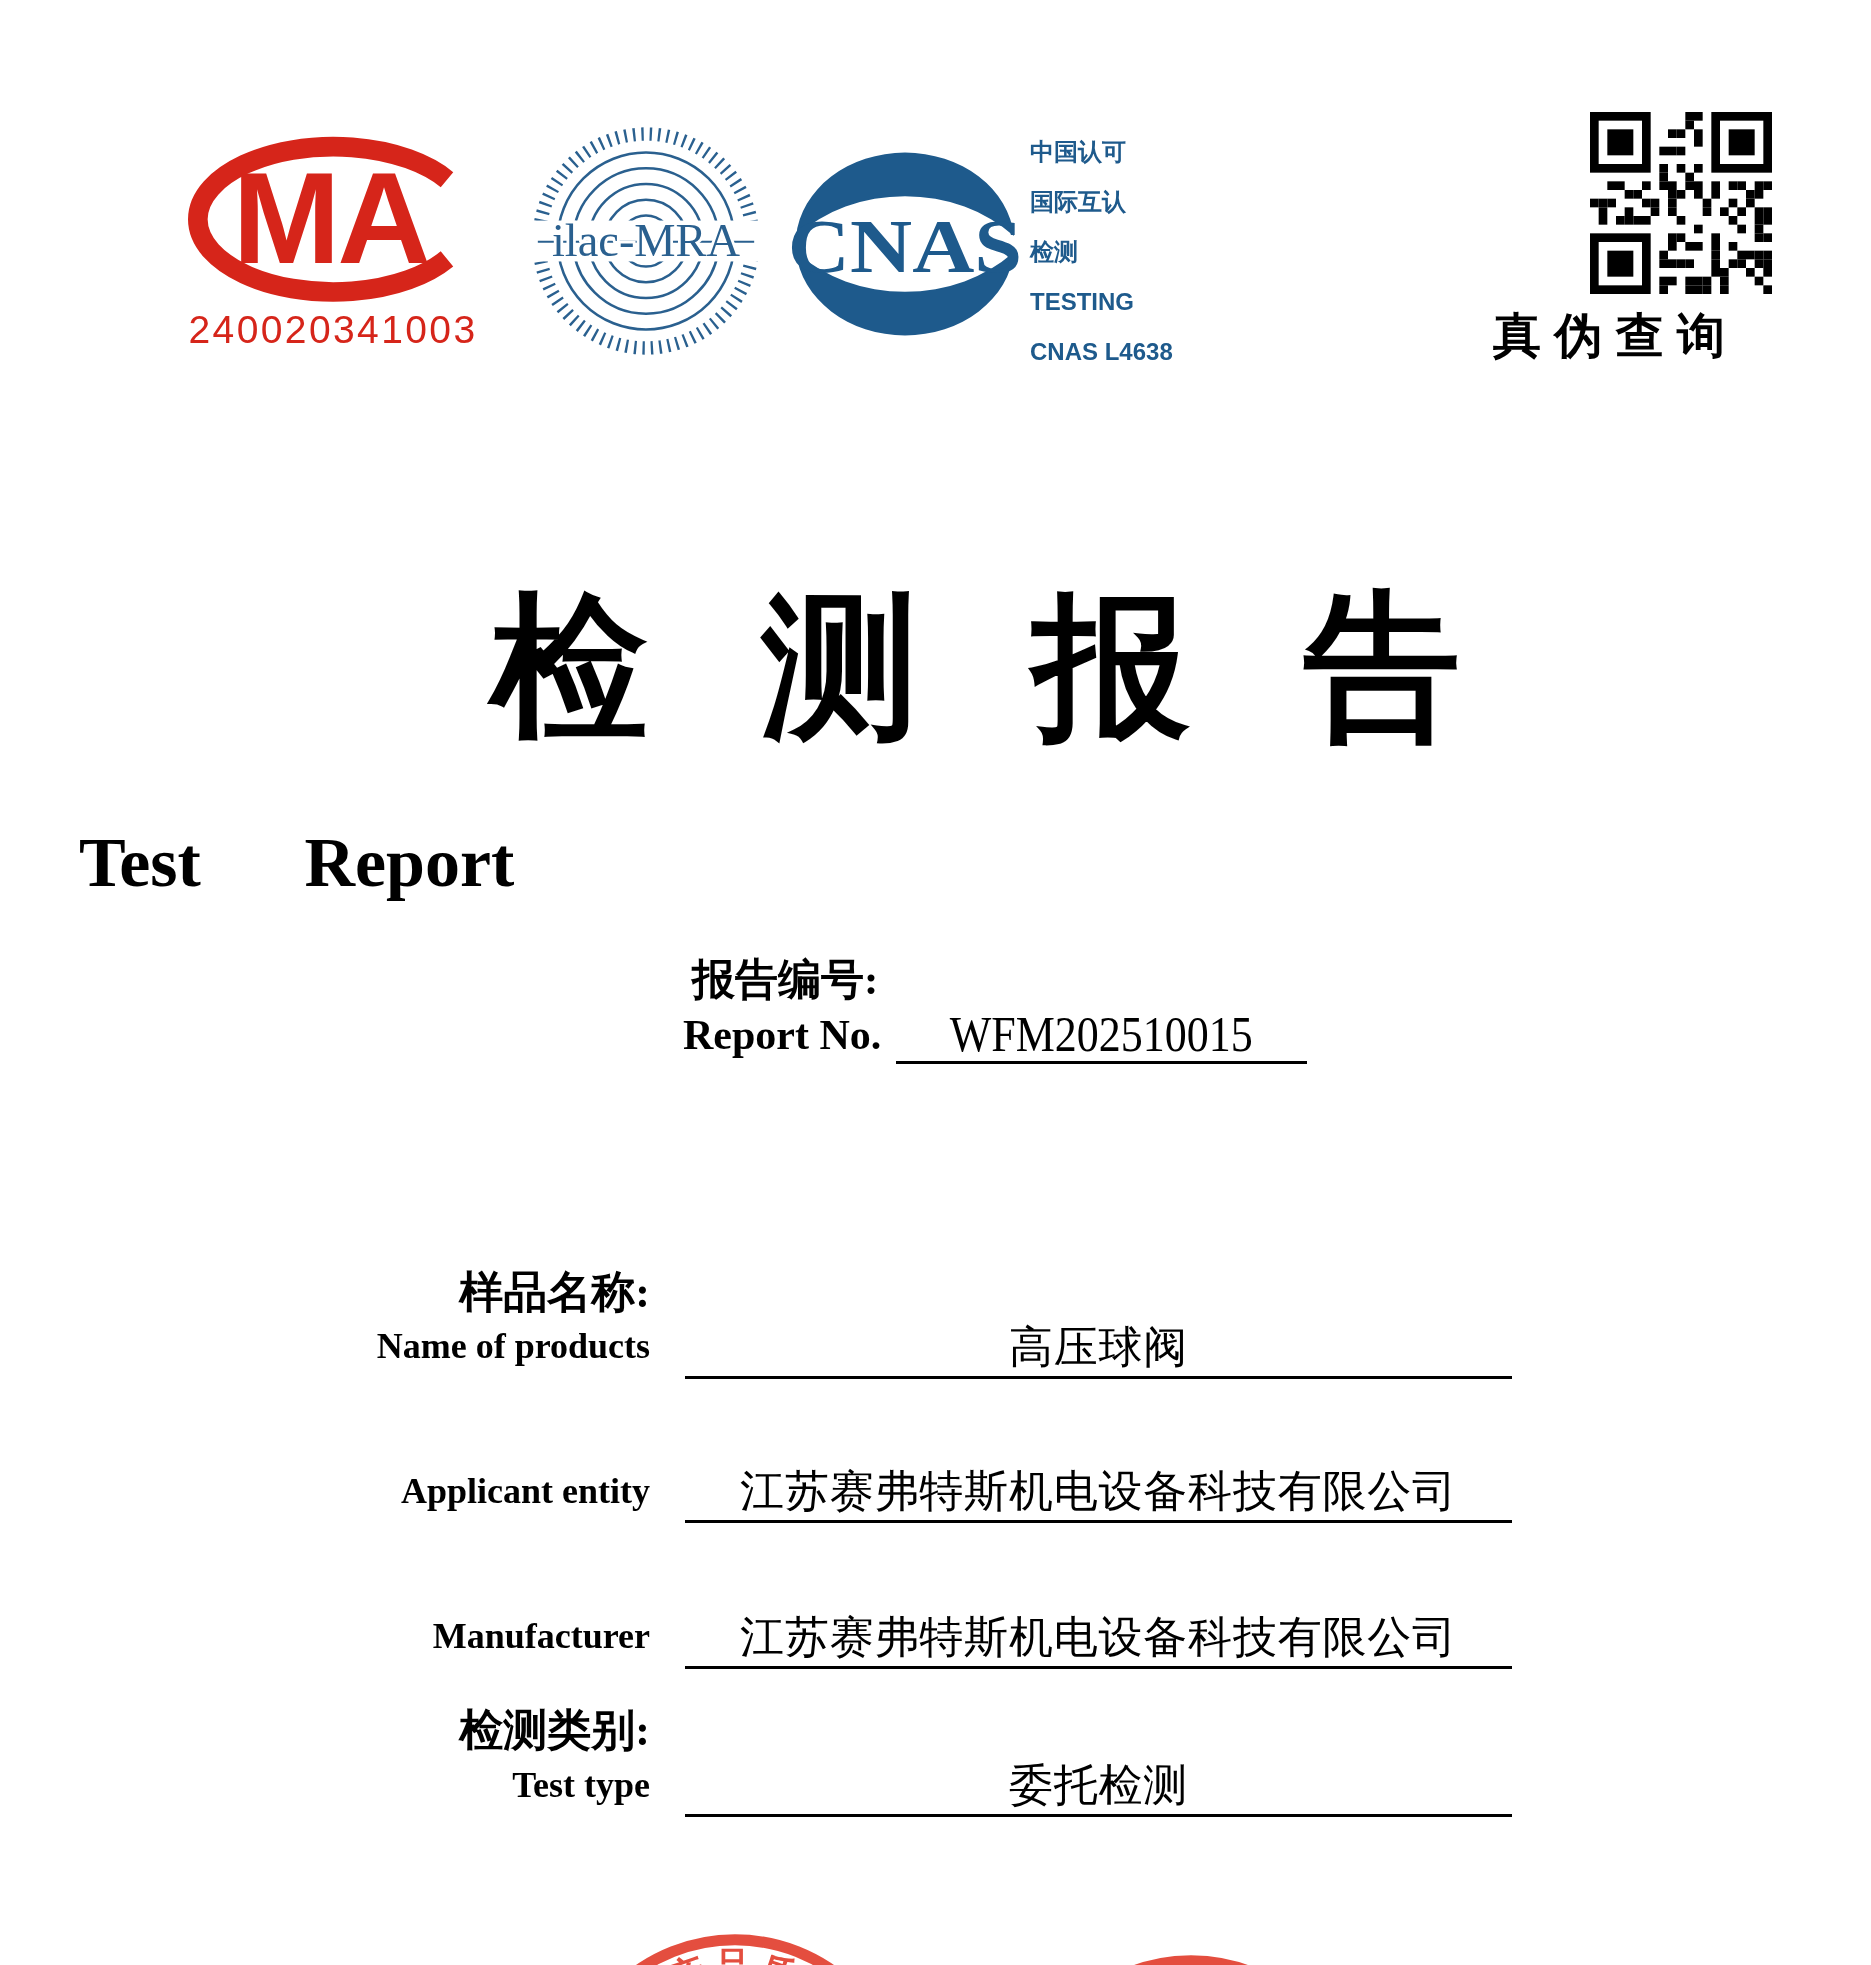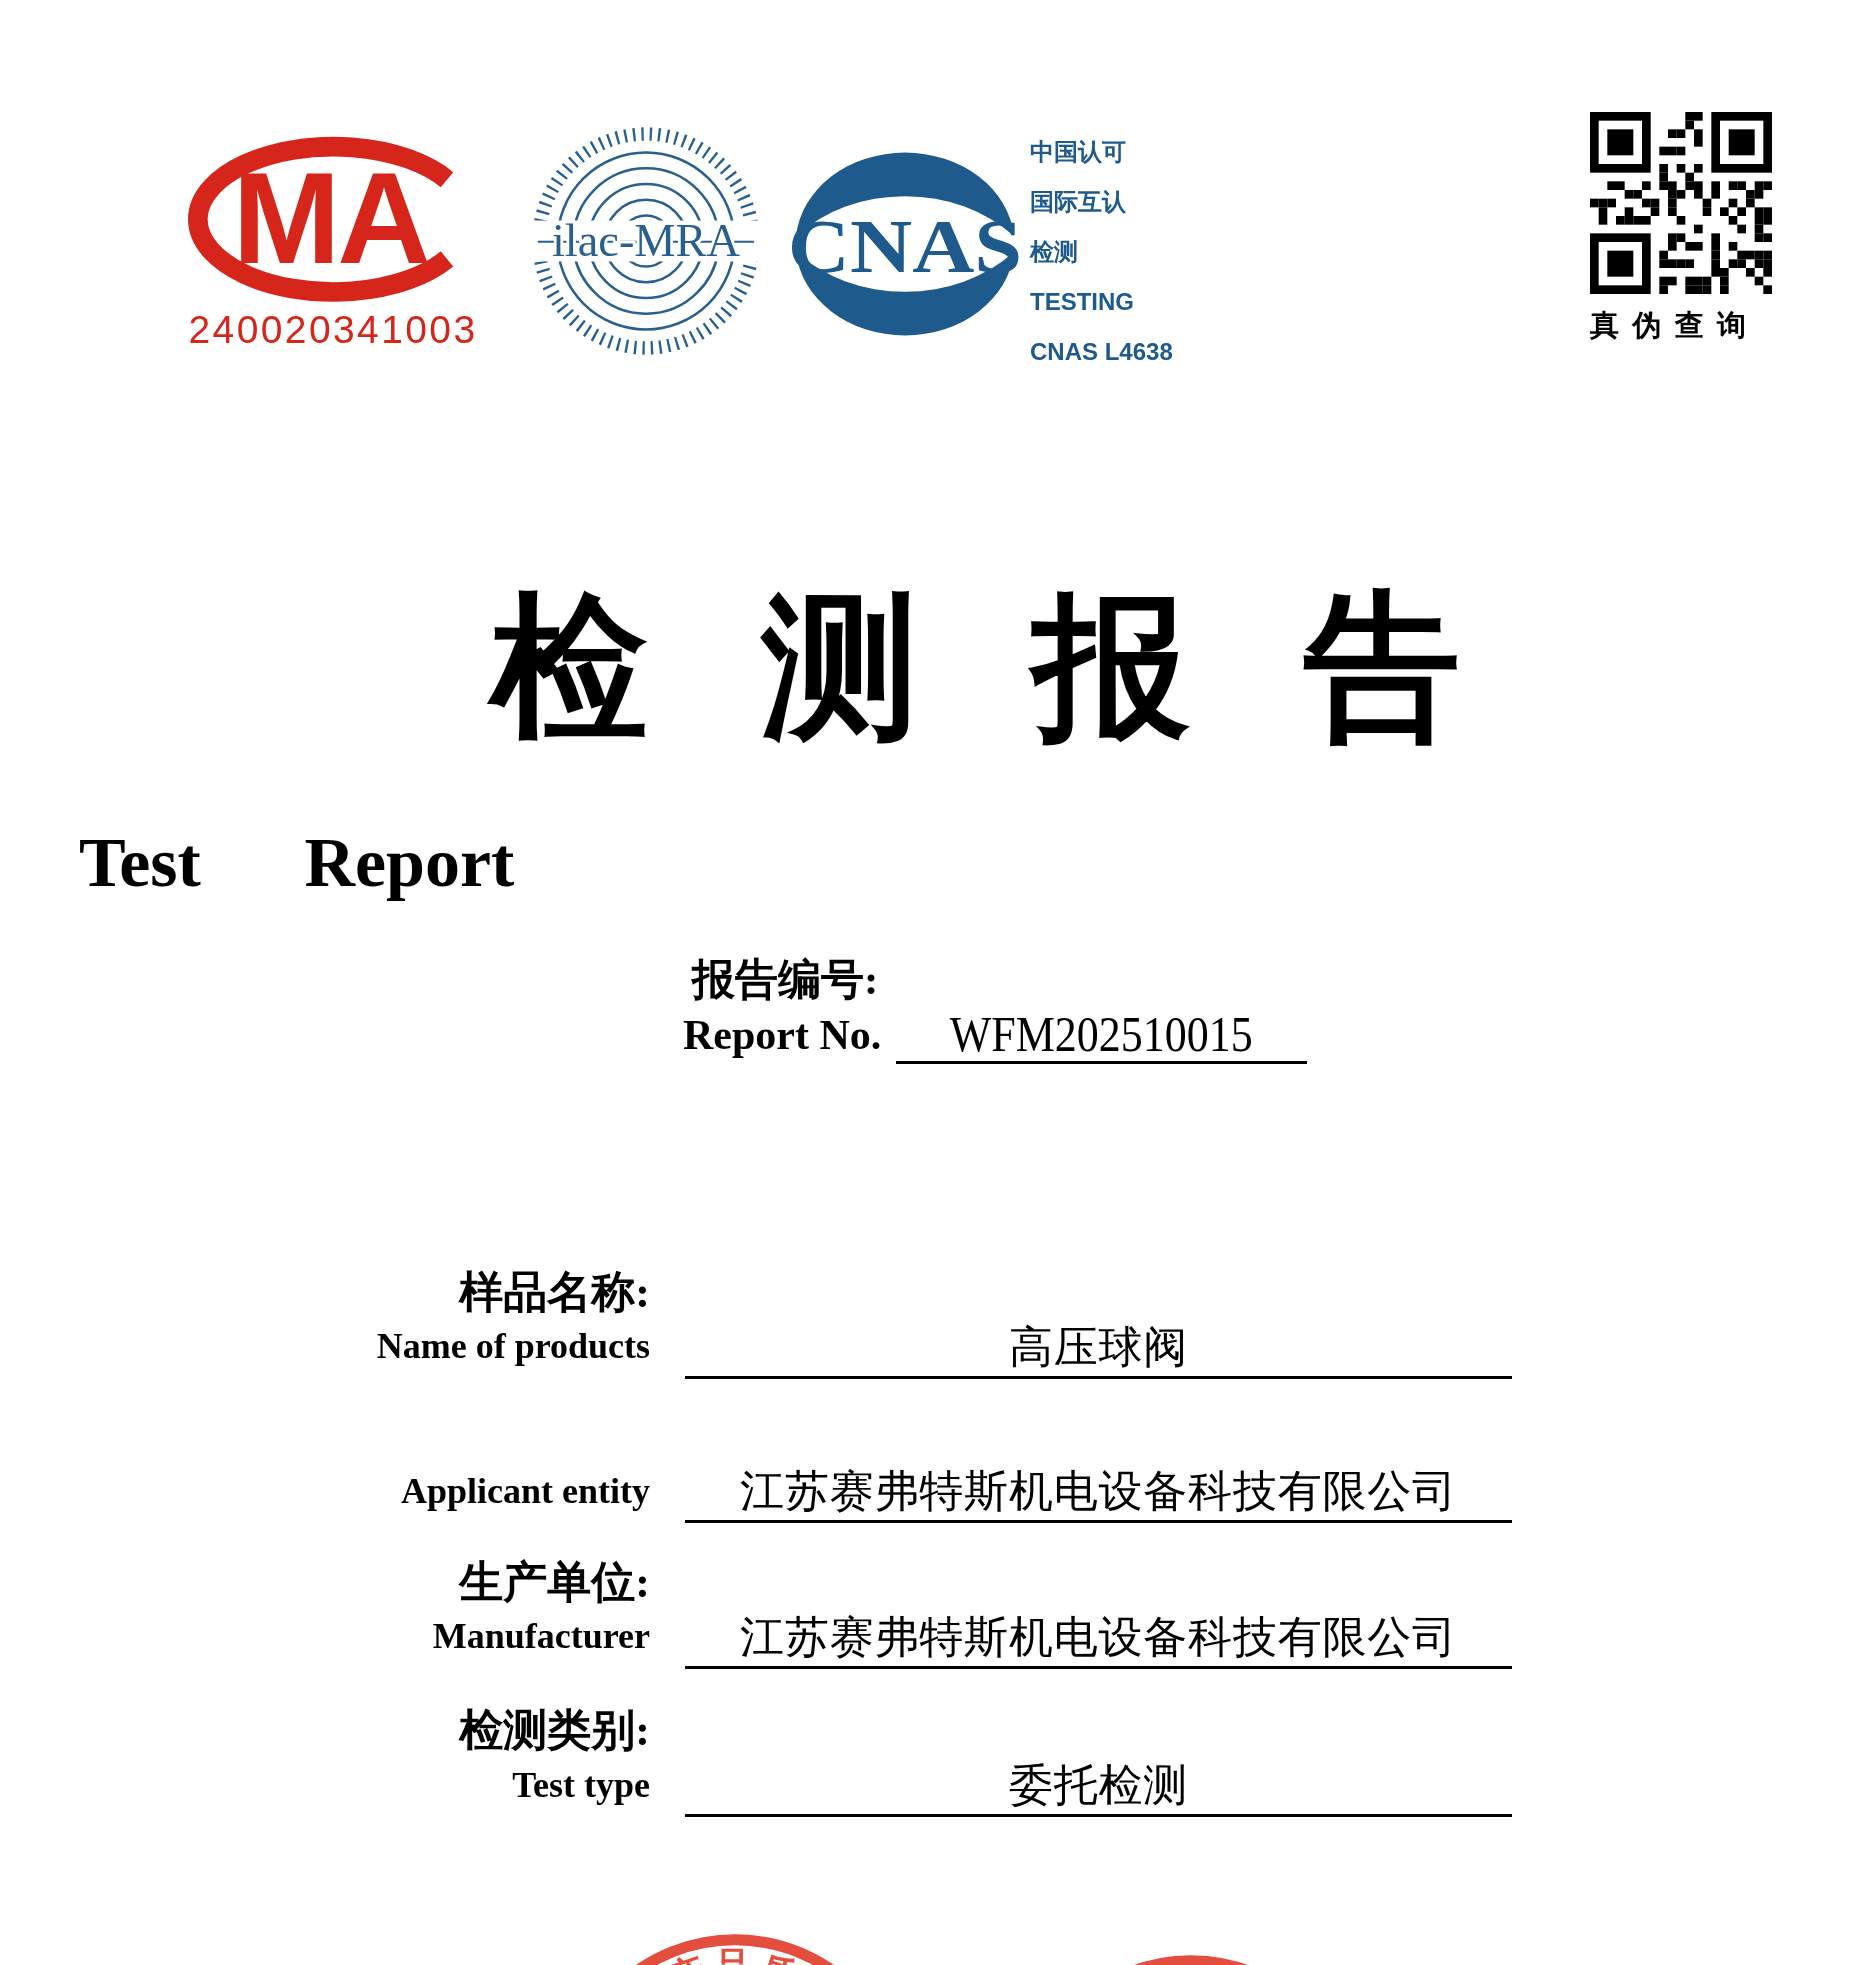--- a/index.html
+++ b/index.html
@@ -23,22 +23,22 @@
   .ilac-svg{left:524px;top:123px;width:244px;height:236px;}
   .cnas-svg{left:782px;top:141px;width:246px;height:206px;}
   .cnas-lines{
     left:1030px;top:127px;width:275px;
     font-family:"Liberation Sans",sans-serif;
     font-weight:bold;font-size:24px;line-height:50px;
     color:#1e5a8c;letter-spacing:0px;white-space:nowrap;
   }
   .qr-svg{left:1590px;top:112px;width:182px;height:182px;}
   .qr-caption{
-    left:1550px;top:310px;width:236px;text-align:center;
-    font-weight:bold;font-size:29px;letter-spacing:13.4px;line-height:1.1;
+    left:1491px;top:310px;width:236px;text-align:center;
+    font-weight:bold;font-size:48px;letter-spacing:13.4px;line-height:1.1;
     white-space:nowrap;
   }
   .qr-caption span{display:inline-block;margin-right:-13.4px;}
   
   .title-zh{
     left:79px;top:582px;width:1793px;text-align:center;
     font-size:157px;font-weight:bold;line-height:1.1;
     letter-spacing:114px;white-space:nowrap;
   }
   .title-zh span{display:inline-block;margin-right:-114px;text-align:right;}
@@ -240,21 +240,20 @@
 
   <div class="abs f-zh r1-zh">样品名称:</div>
   <div class="abs f-en r1-en">Name of products</div>
   <div class="abs f-val r1-val">高压球阀</div>
   <div class="abs f-line r1-line"></div>
 
   <div class="abs f-en r2-en">Applicant entity</div>
   <div class="abs f-val r2-val">江苏赛弗特斯机电设备科技有限公司</div>
   <div class="abs f-line r2-line"></div>
 
-  <div class="abs f-zh r3-zh">生产单位:</div>
   <div class="abs f-en r3-en">Manufacturer</div>
   <div class="abs f-val r3-val">江苏赛弗特斯机电设备科技有限公司</div>
   <div class="abs f-line r3-line"></div>
 
   <div class="abs f-zh r4-zh">检测类别:</div>
   <div class="abs f-en r4-en">Test type</div>
   <div class="abs f-val r4-val">委托检测</div>
   <div class="abs f-line r4-line"></div>
 
   <svg class="abs stamp stamp-left" viewBox="0 0 920 920">

